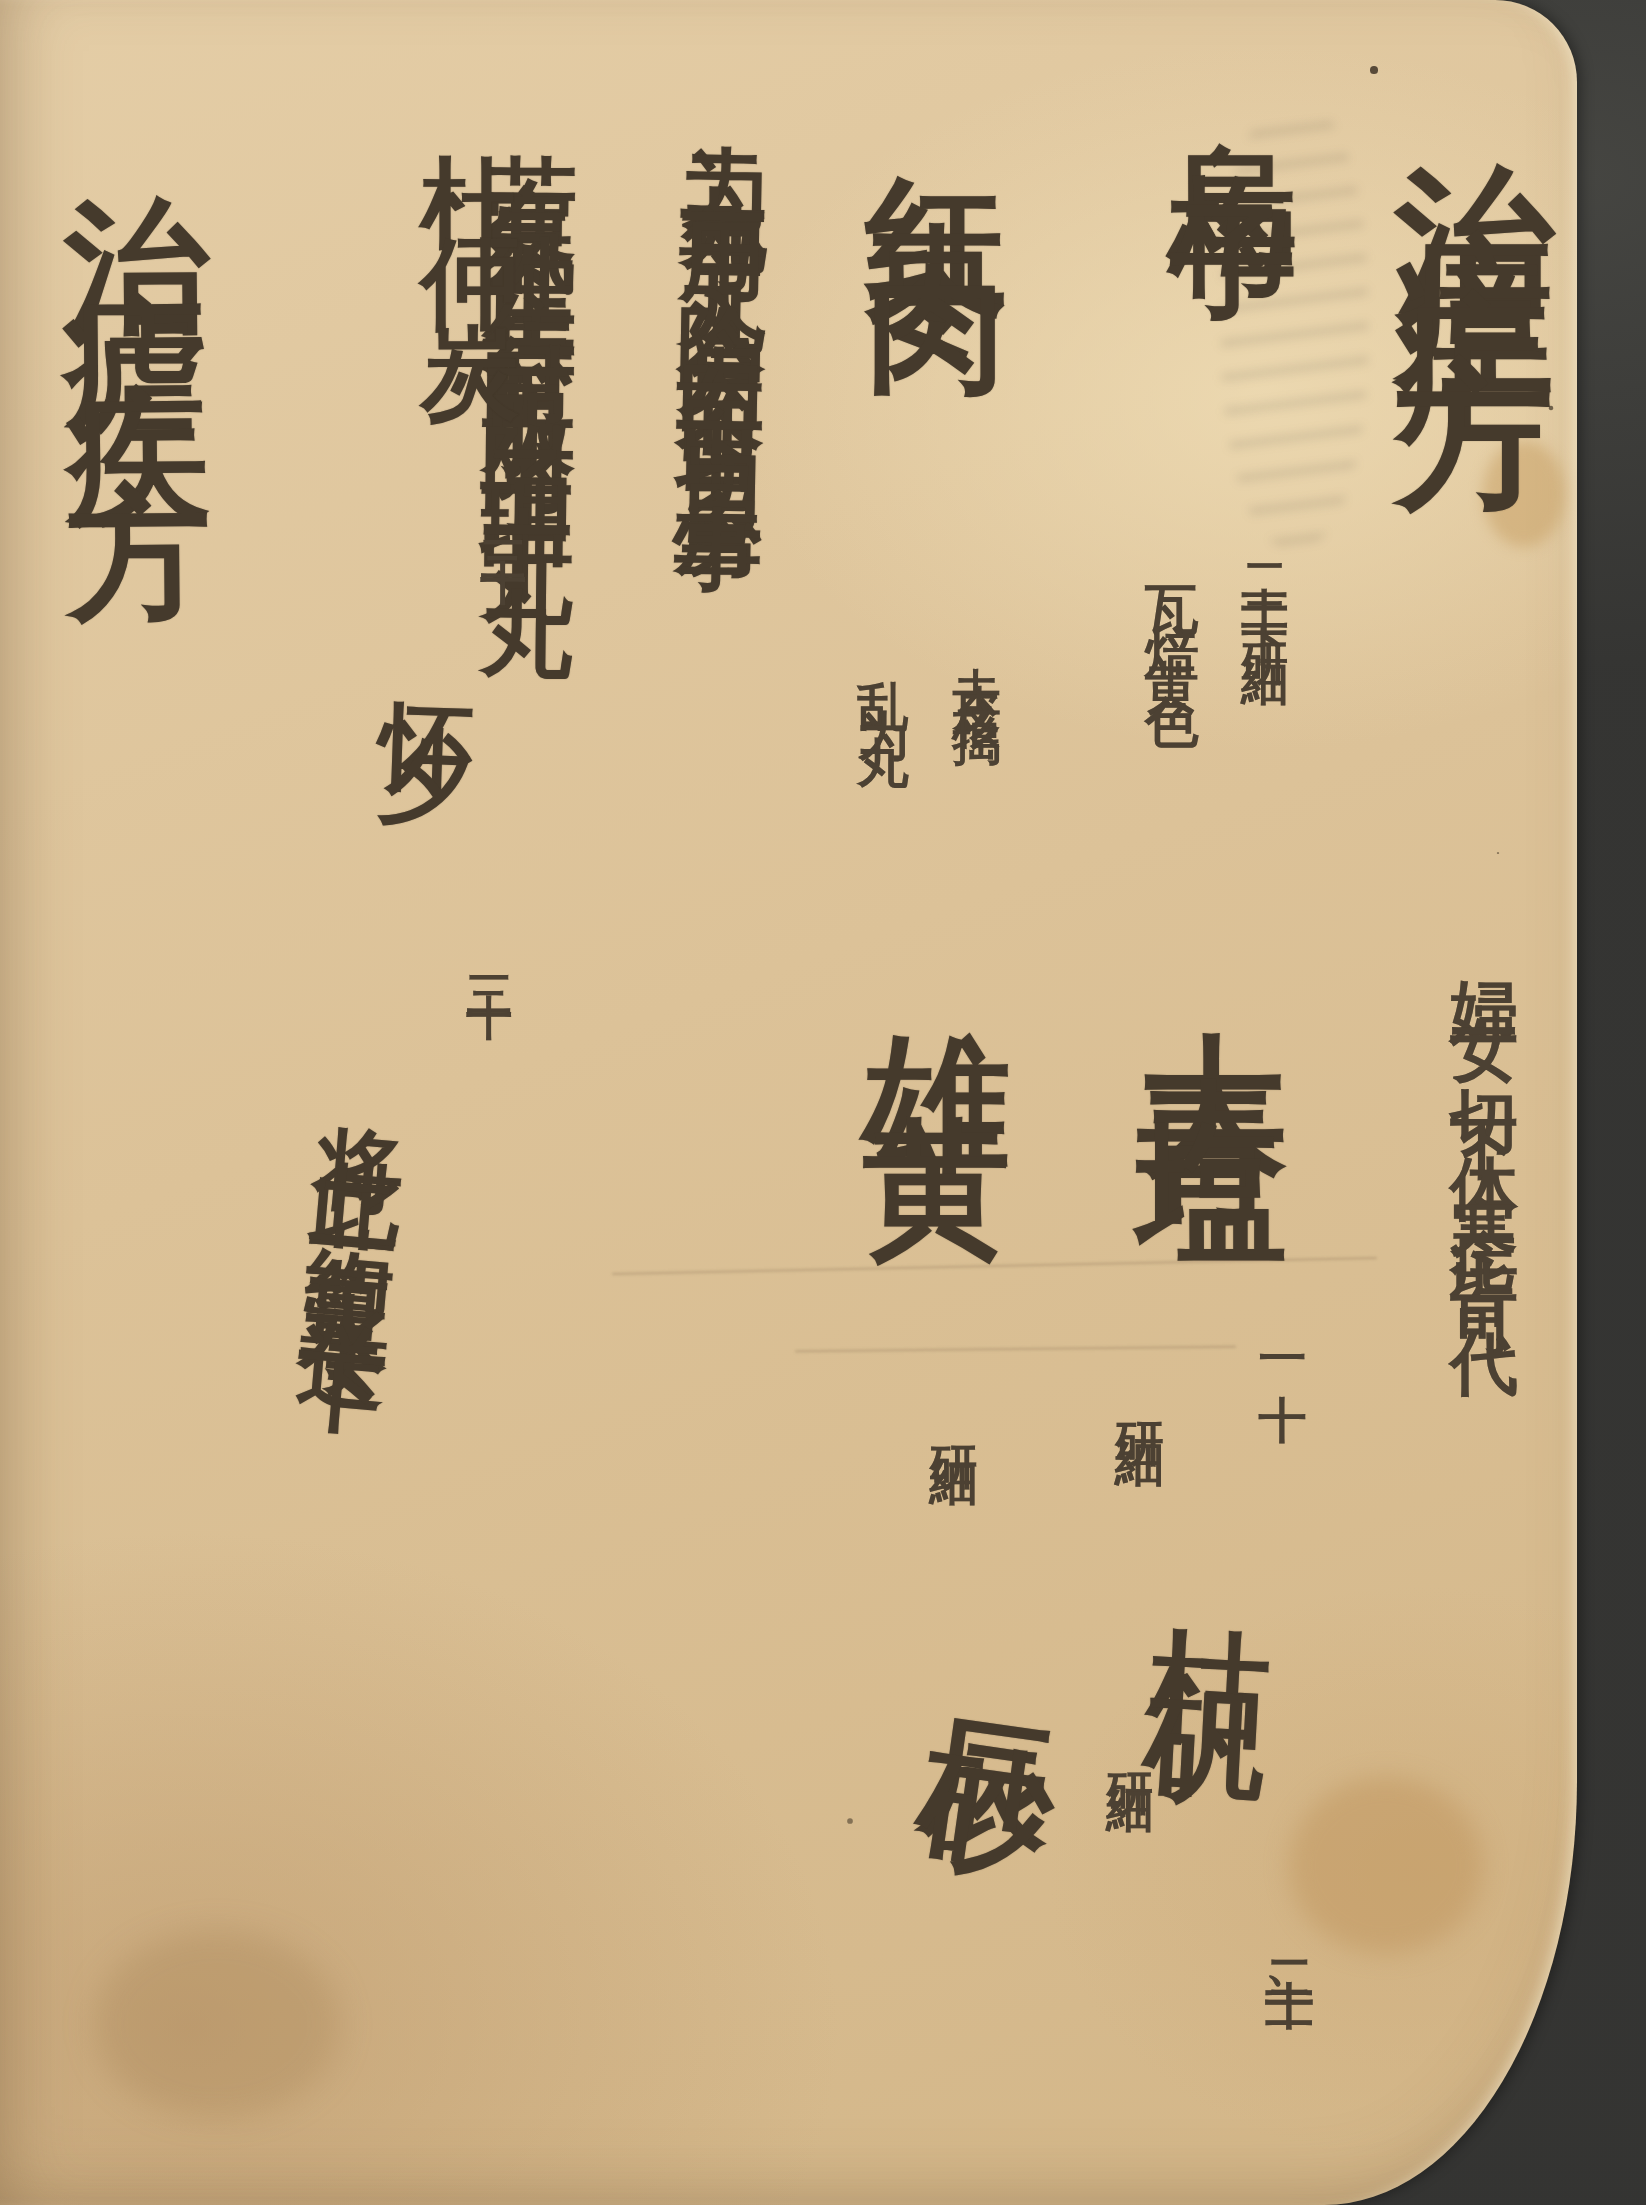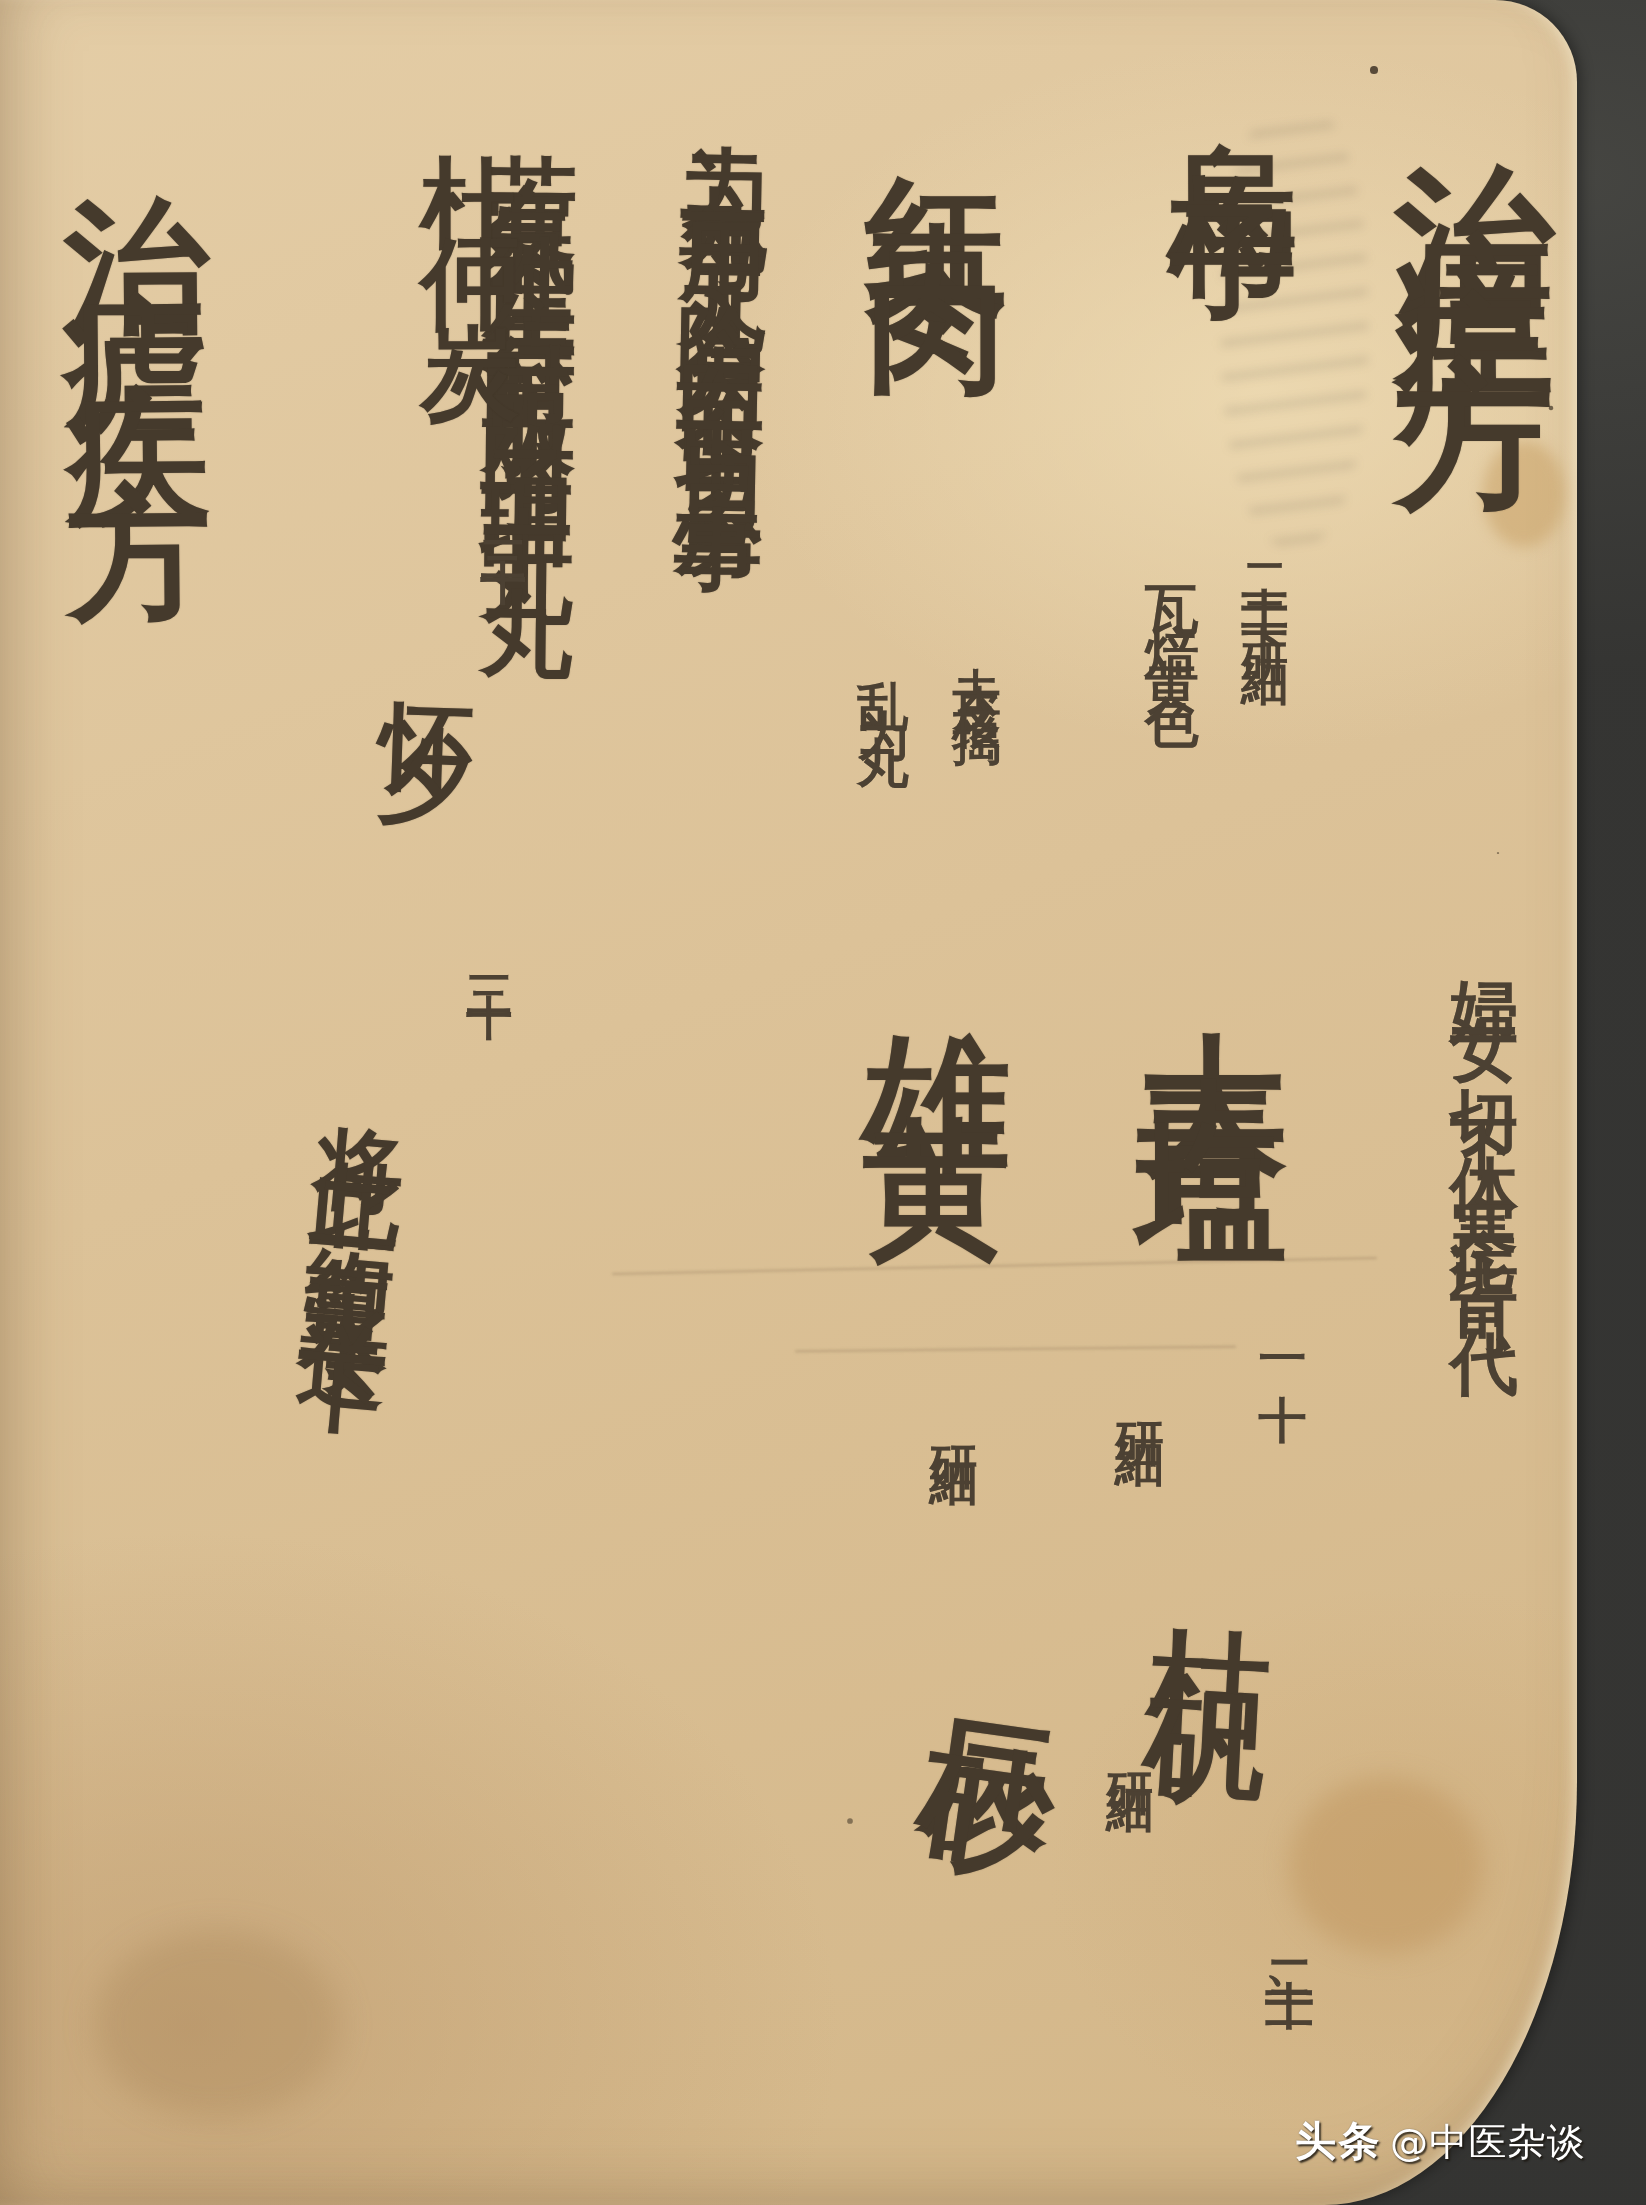--- a/index.html
+++ b/index.html
@@ -103,17 +103,14 @@
 
     <div class="vcol" style="left:381px;top:627px;font-size:93px;letter-spacing:36px;transform:rotate(2deg);">怀夕</div>
     <div class="vcol note" style="left:466px;top:940px;font-size:46px;letter-spacing:17.7px;">三十</div>
 
     <div class="vcol" style="left:323px;top:1056px;font-size:89px;letter-spacing:33px;transform:rotate(5deg);transform-origin:top center;">将此二葯薑水送下</div>
 
     <div class="vcol" style="left:62px;top:77px;font-size:144px;letter-spacing:93px;transform:rotate(-0.5deg);">治瘧疾方</div>
 
   </div>
 
-  <div class="watermark">
-    <span class="wm-brand">头条</span><span class="wm-account">@中医杂谈</span>
-  </div>
 </div>
 
 
 </body></html>

